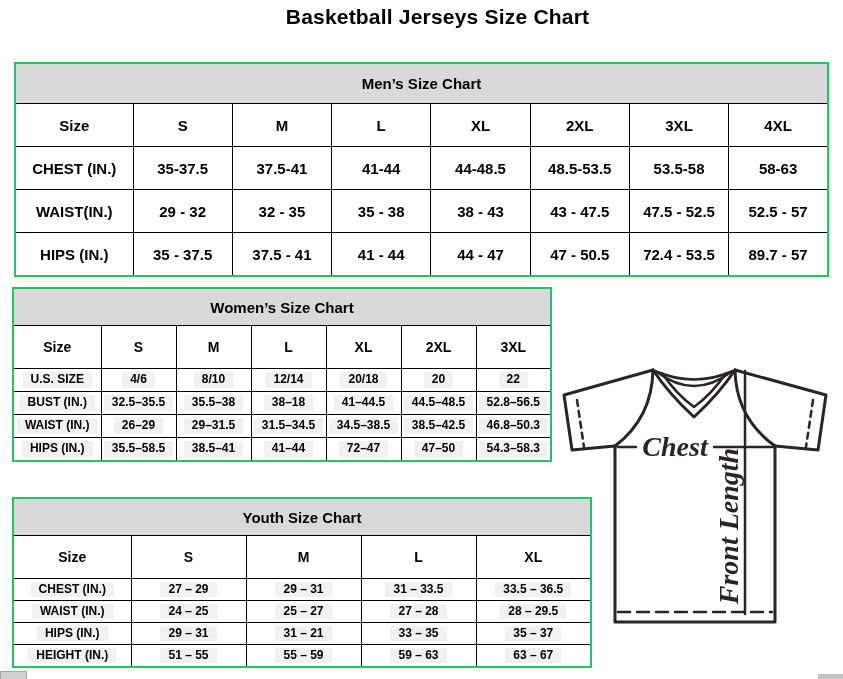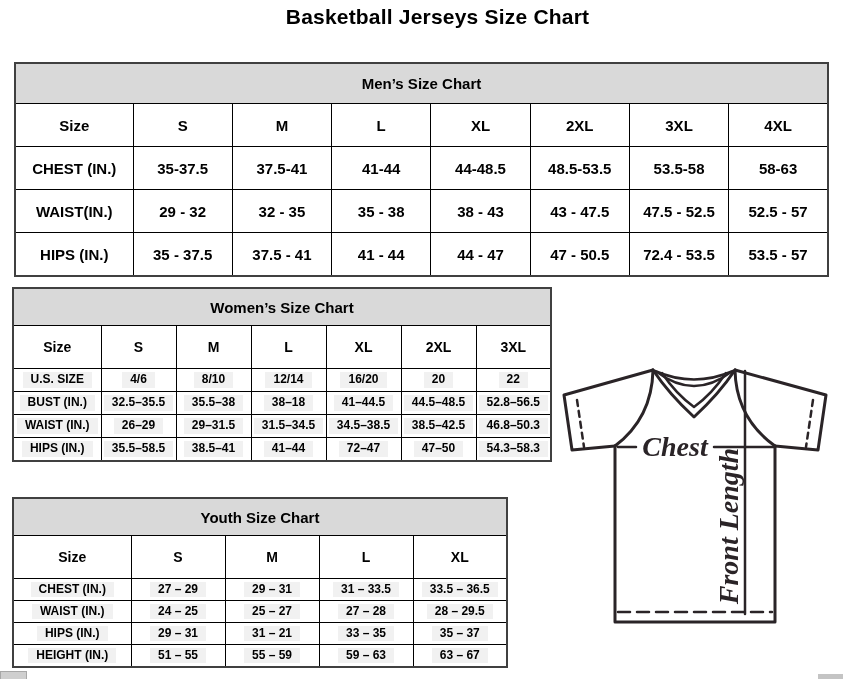--- a/index.html
+++ b/index.html
@@ -1,40 +1,40 @@
 <!DOCTYPE html>
 <html><head>
 <meta charset="utf-8">
 <style>
   html,body{margin:0;padding:0;background:#fff;}
   .stage{position:relative;width:843px;height:679px;background:#ffffff;
          font-family:"Liberation Sans",sans-serif;overflow:hidden;color:#000;}
   .page-title{position:absolute;top:5px;left:16px;width:100%;text-align:center;
          font-size:21px;font-weight:bold;letter-spacing:0.2px;}
   table.size-table{position:absolute;border-collapse:collapse;table-layout:fixed;
-         background:#fff;border:2px solid #404040;}
+         background:#fff;border:2px solid #22c55e;}
   table.size-table td{border:1px solid #000;text-align:center;vertical-align:middle;
          font-weight:bold;color:#000;padding:0;overflow:hidden;white-space:nowrap;}
   td.band{background:#d9d9d9;font-size:15px;}
   .hl{background:#f1f1f1;padding:1px 8px;display:inline-block;line-height:1.1;}
 
   .men{left:14px;top:62px;width:815px;}
   .men .label-col{width:118px;}
   .men td{font-size:15px;}
   .men .band-row td{height:39px;}
   .men .cols-row td{height:42px;}
   .men .data-row td{height:42px;}
 
   .women{left:12px;top:287px;width:540px;}
   .women .label-col{width:88px;}
   .women .band-row td{height:36px;}
   .women .cols-row td{height:42px;font-size:14px;}
   .women .data-row td{height:22px;font-size:12px;}
 
-  .youth{left:12px;top:497px;width:496px;}
+  .youth{left:12px;top:497px;width:580px;}
   .youth .label-col{width:118px;}
   .youth .band-row td{height:36px;}
   .youth .cols-row td{height:42px;font-size:14px;}
   .youth .data-row td{height:21px;font-size:12px;}
 
   .jersey-svg{position:absolute;left:550px;top:356px;}
   .jersey-label{font-family:"Liberation Serif",serif;font-style:italic;font-weight:bold;
          font-size:28px;fill:#2a2427;}
   .frag{position:absolute;background:#cfcfcf;border:1px solid #a8a8a8;}
   .frag-left{left:0;top:671px;width:25px;height:7px;}
@@ -93,21 +93,21 @@
           <td><span>52.5 - 57</span></td>
         </tr>
         <tr class="data-row">
           <td><span>HIPS (IN.)</span></td>
           <td><span>35 - 37.5</span></td>
           <td><span>37.5 - 41</span></td>
           <td><span>41 - 44</span></td>
           <td><span>44 - 47</span></td>
           <td><span>47 - 50.5</span></td>
           <td><span>72.4 - 53.5</span></td>
-          <td><span>53.5 - 57</span></td>
+          <td><span>89.7 - 57</span></td>
         </tr>
       </tbody>
   </table>
 
   <table class="size-table women">
     <colgroup>
         <col class="label-col">
         <col>
         <col>
         <col>
@@ -126,21 +126,21 @@
           <td>L</td>
           <td>XL</td>
           <td>2XL</td>
           <td>3XL</td>
         </tr>
         <tr class="data-row">
           <td><span class="hl">U.S. SIZE</span></td>
           <td><span class="hl">4/6</span></td>
           <td><span class="hl">8/10</span></td>
           <td><span class="hl">12/14</span></td>
-          <td><span class="hl">16/20</span></td>
+          <td><span class="hl">20/18</span></td>
           <td><span class="hl">20</span></td>
           <td><span class="hl">22</span></td>
         </tr>
         <tr class="data-row">
           <td><span class="hl">BUST (IN.)</span></td>
           <td><span class="hl">32.5–35.5</span></td>
           <td><span class="hl">35.5–38</span></td>
           <td><span class="hl">38–18</span></td>
           <td><span class="hl">41–44.5</span></td>
           <td><span class="hl">44.5–48.5</span></td>

